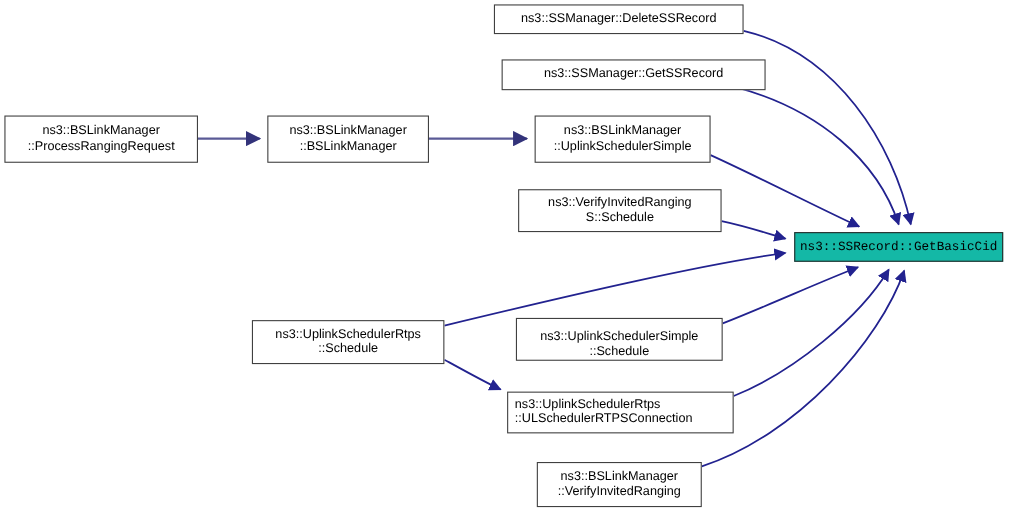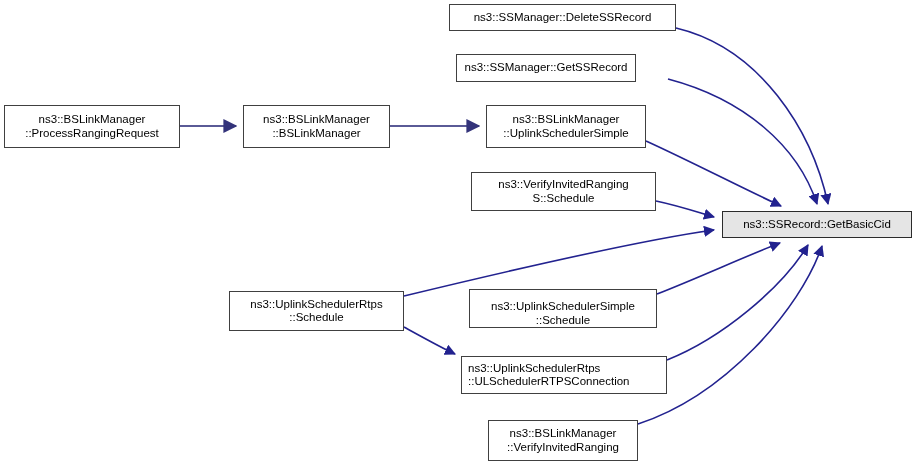--- a/index.html
+++ b/index.html
@@ -33,22 +33,23 @@
     line-height: 13.5px;
     display: flex;
     flex-direction: column;
     align-items: center;
     justify-content: center;
     text-align: center;
     white-space: pre;
     z-index: 5;
   }
   .node.target {
-    background: #e5e5e5;
+    background: #14b8a6;
     border-color: #2b2b2b;
+    font-family: Liberation Mono, monospace;
   }
   .node.leftalign {
     align-items: flex-start;
     text-align: left;
     padding-left: 6px;
   }
   .node .line {
     display: block;
   }
 </style>
@@ -107,21 +108,21 @@
       <path d="M 667 360 C 722 338 782 288 808 245" fill="none" stroke="#22228f" stroke-width="1.6" marker-end="url(#arrow-dark)"></path>
     </g>
 
     <g>
       <path d="M 638 424 C 724 396 800 310 822 246" fill="none" stroke="#22228f" stroke-width="1.6" marker-end="url(#arrow-dark)"></path>
     </g>
   </svg>
 
   <div id="node-layer">
       <div class="node" style="left: 449px; top: 4px; width: 227px; height: 27px;"><span class="line">ns3::SSManager::DeleteSSRecord</span></div>
-      <div class="node" style="left: 456px; top: 54px; width: 180px; height: 28px;"><span class="line">ns3::SSManager::GetSSRecord</span></div>
+      <div class="node" style="left: 456px; top: 54px; width: 240px; height: 28px;"><span class="line">ns3::SSManager::GetSSRecord</span></div>
       <div class="node" style="left: 4px; top: 105px; width: 176px; height: 43px;"><span class="line">ns3::BSLinkManager</span><span class="line">::ProcessRangingRequest</span></div>
       <div class="node" style="left: 243px; top: 105px; width: 147px; height: 43px;"><span class="line">ns3::BSLinkManager</span><span class="line">::BSLinkManager</span></div>
       <div class="node" style="left: 486px; top: 105px; width: 160px; height: 43px;"><span class="line">ns3::BSLinkManager</span><span class="line">::UplinkSchedulerSimple</span></div>
       <div class="node" style="left: 471px; top: 172px; width: 185px; height: 39px;"><span class="line">ns3::VerifyInvitedRanging</span><span class="line">S::Schedule</span></div>
       <div class="node target" style="left: 722px; top: 211px; width: 190px; height: 27px;"><span class="line">ns3::SSRecord::GetBasicCid</span></div>
       <div class="node" style="left: 229px; top: 291px; width: 175px; height: 40px;"><span class="line">ns3::UplinkSchedulerRtps</span><span class="line">::Schedule</span></div>
       <div class="node" style="left: 469px; top: 289px; width: 188px; height: 39px; justify-content: flex-end;"><span class="line">ns3::UplinkSchedulerSimple</span><span class="line">::Schedule</span></div>
       <div class="node leftalign" style="left: 461px; top: 356px; width: 206px; height: 38px;"><span class="line">ns3::UplinkSchedulerRtps</span><span class="line">::ULSchedulerRTPSConnection</span></div>
       <div class="node" style="left: 488px; top: 420px; width: 150px; height: 41px;"><span class="line">ns3::BSLinkManager</span><span class="line">::VerifyInvitedRanging</span></div>
     </div>

